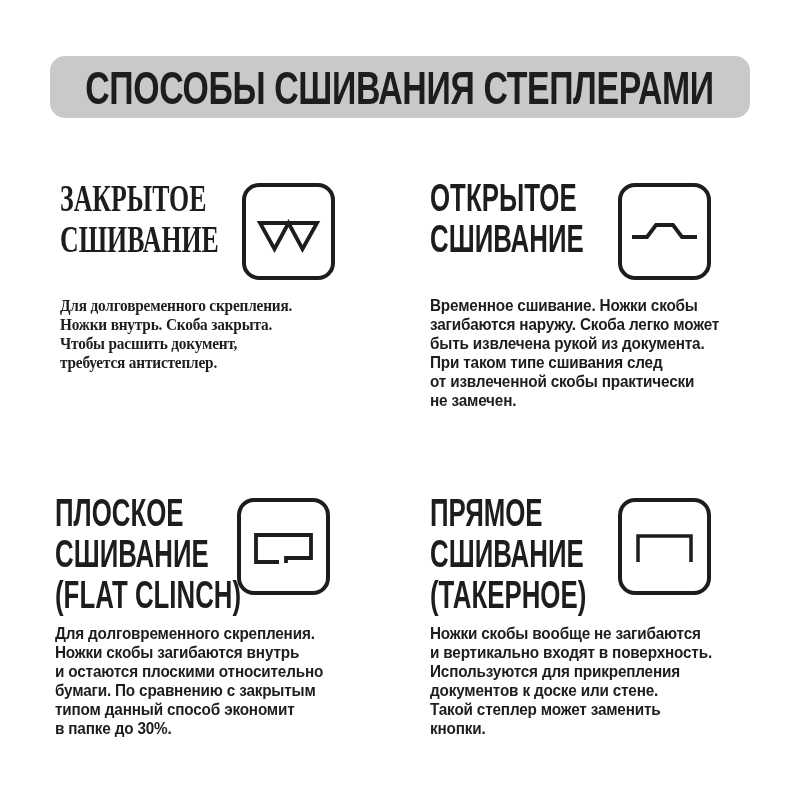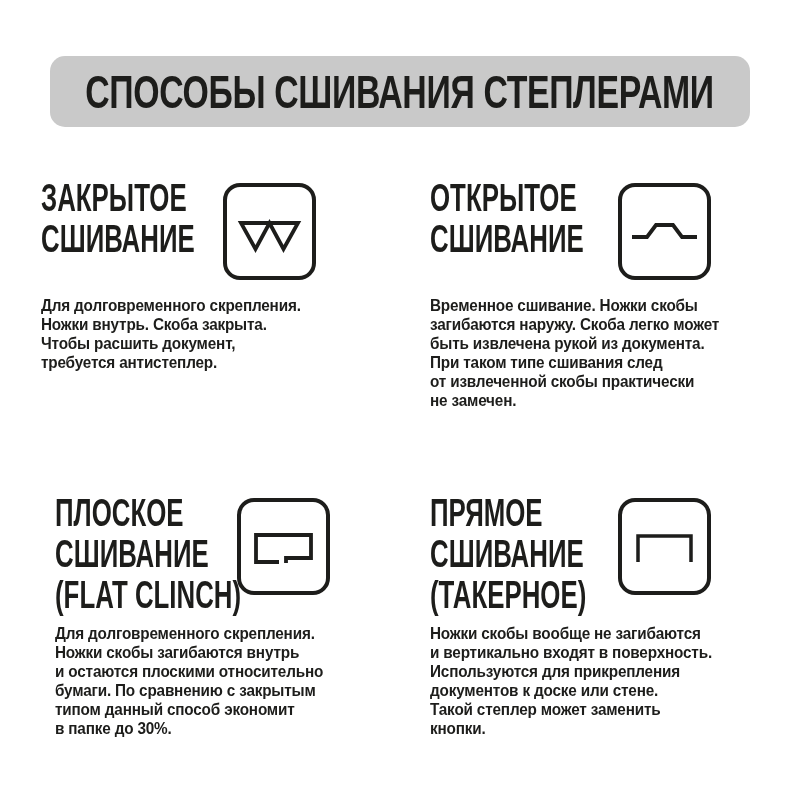--- a/index.html
+++ b/index.html
@@ -7,33 +7,33 @@
     width:800px;height:800px;
     background:#ffffff;
     font-family:"Liberation Sans","DejaVu Sans",sans-serif;
     color:#1d1d1b;
     overflow:hidden;
   }
   .poster{position:relative;width:800px;height:800px;background:#ffffff;}
 
   
   .banner{
-    position:absolute;left:50px;top:56px;width:700px;height:71px;
+    position:absolute;left:50px;top:56px;width:700px;height:62px;
     background:#c9c9c9;border-radius:15px;
     display:flex;align-items:center;justify-content:center;
   }
   .title{
     margin:0;font-size:47px;font-weight:bold;line-height:1;
     letter-spacing:-0.5px;white-space:nowrap;
     transform:scaleX(0.72);transform-origin:center center;
   }
 
   
   .section{position:absolute;width:375px;height:310px;}
-  .s0{left:41px;top:178px;}
+  .s0{left:60px;top:178px;font-family:Liberation Serif, serif;}
   .s1{left:430px;top:178px;}
   .s2{left:55px;top:493px;}
   .s3{left:430px;top:493px;}
 
   .card-title{
     position:absolute;left:0;top:0;margin:0;
     font-size:38px;font-weight:bold;line-height:41px;
     white-space:pre-line;
     transform:scaleX(0.68);transform-origin:left top;
     letter-spacing:0;

